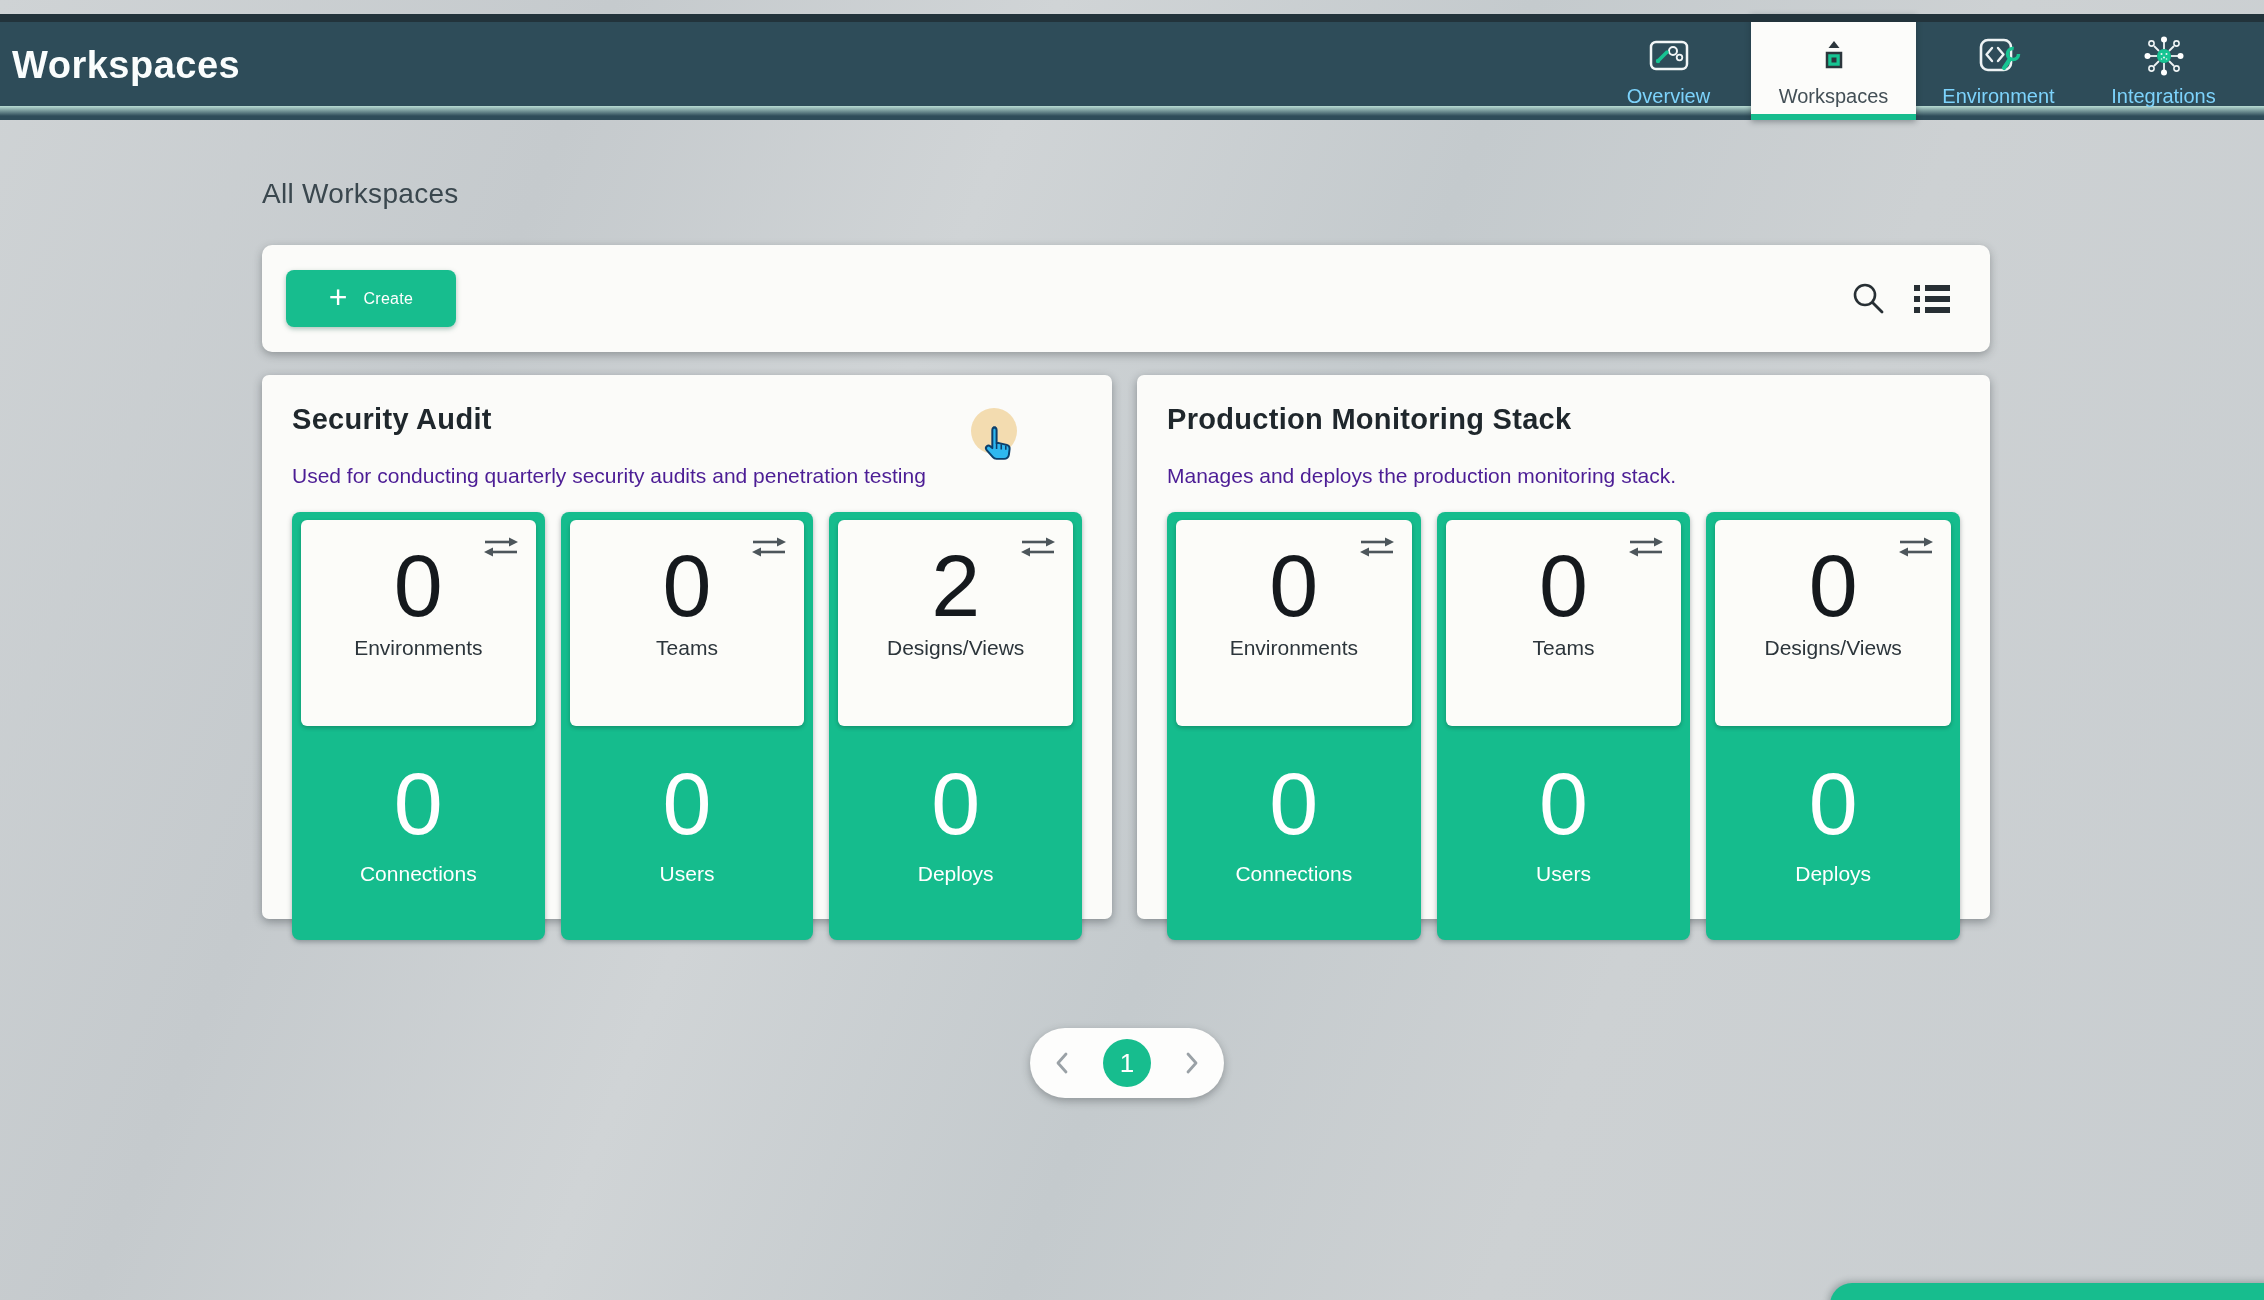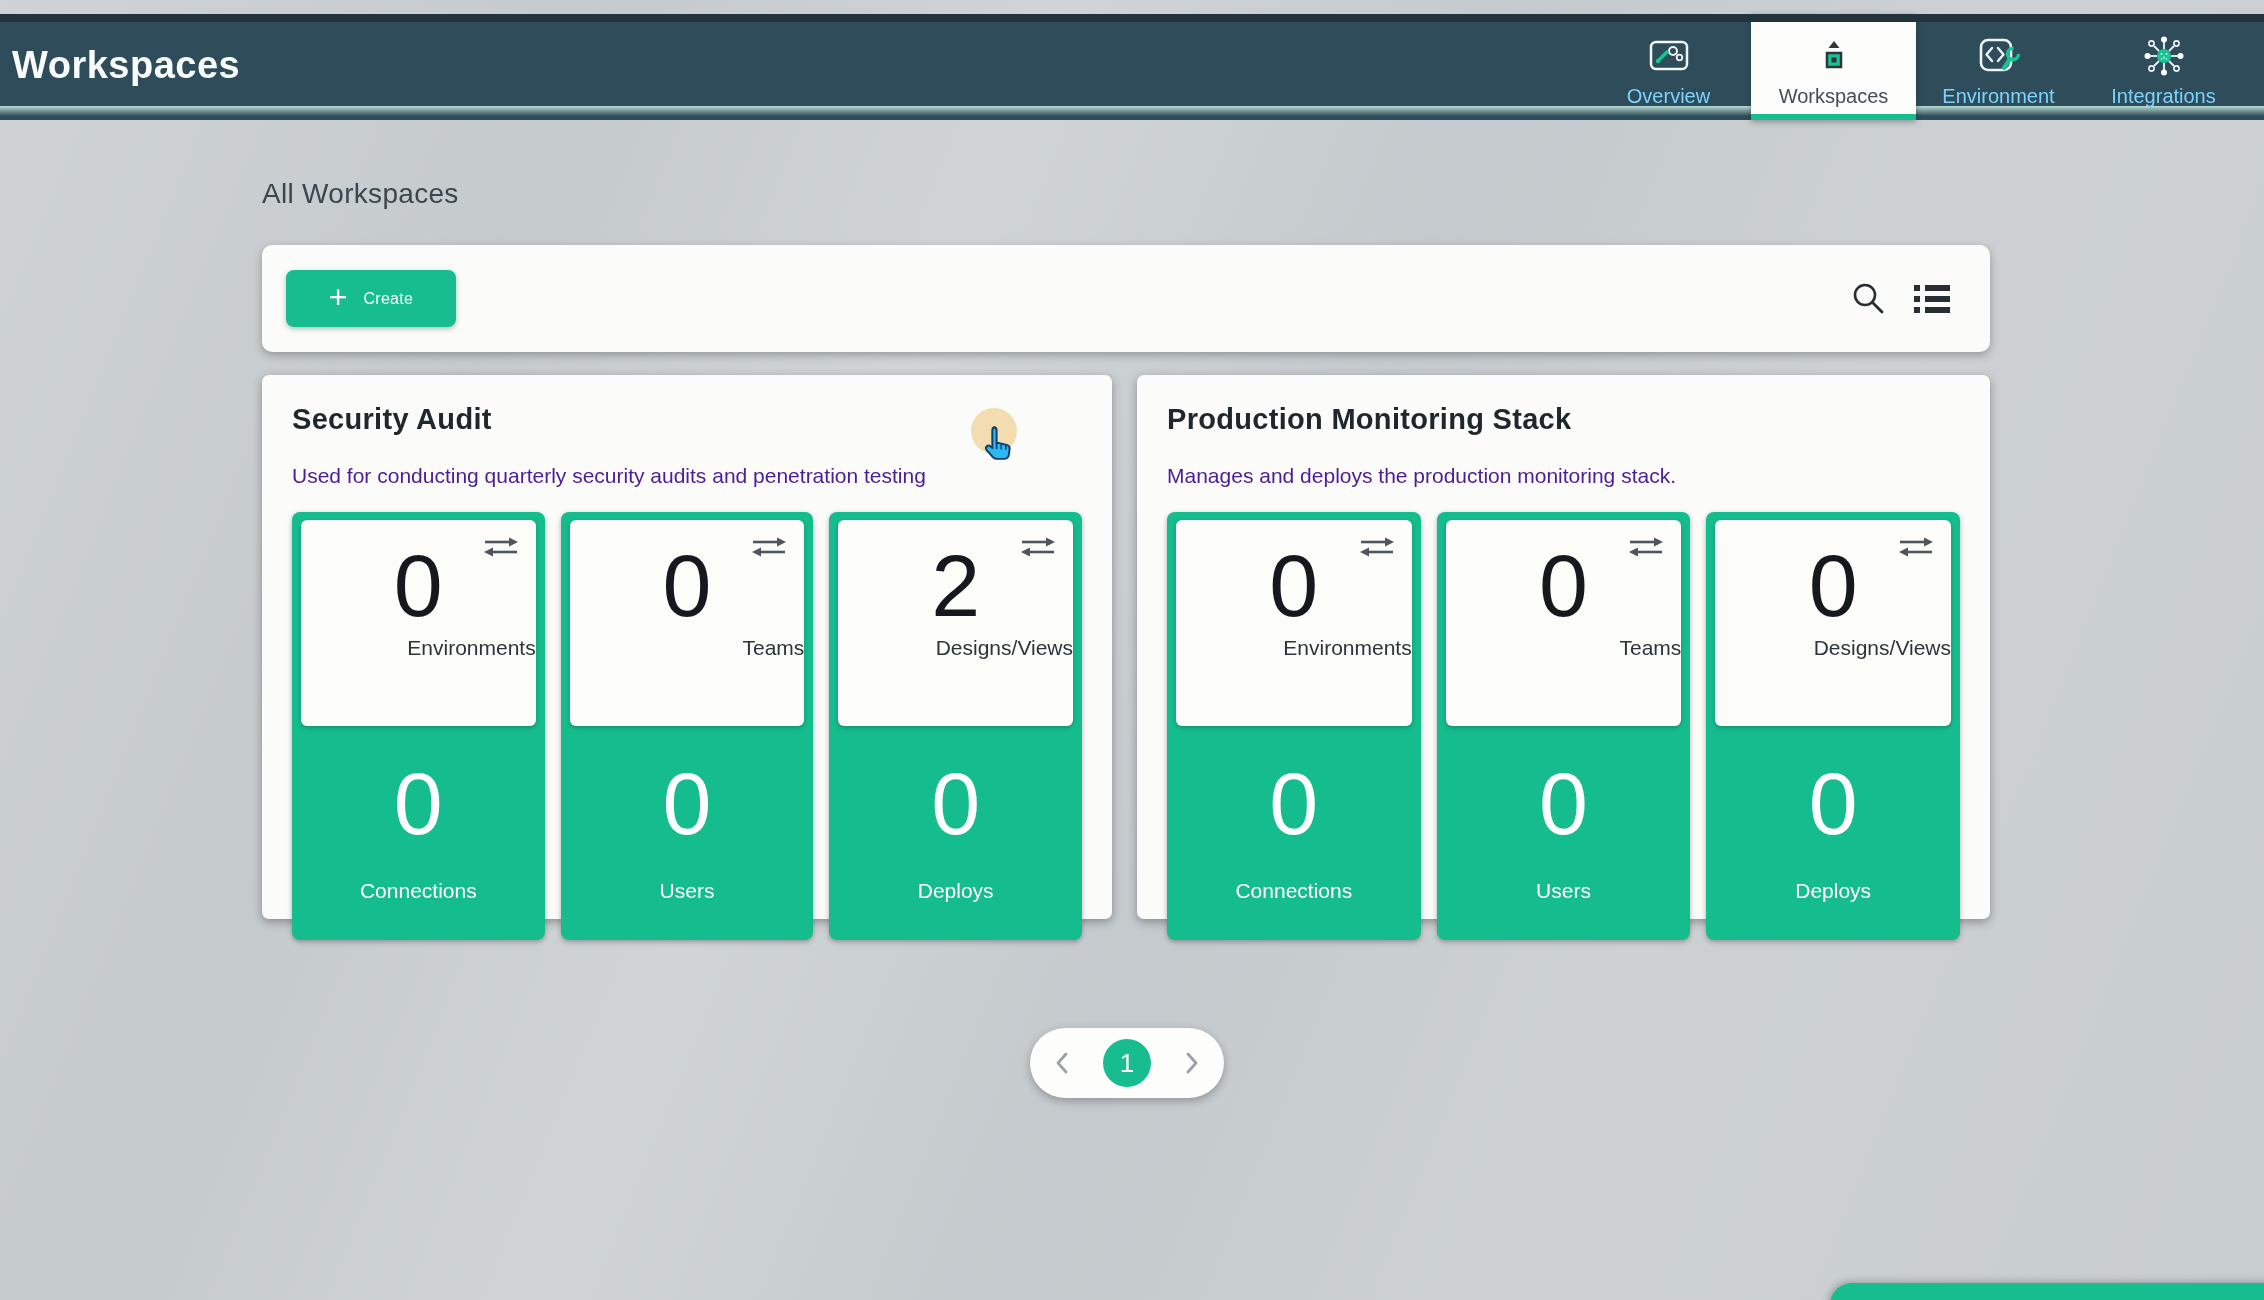--- a/index.html
+++ b/index.html
@@ -36,24 +36,24 @@
        box-shadow:0 3px 10px rgba(35,42,47,.4);box-sizing:border-box;padding:28px 30px;}
   .card1{left:262px;width:850px;} .card2{left:1137px;width:853px;}
   .card-title{font-size:29px;font-weight:600;color:#1f272c;letter-spacing:.3px;}
   .card-desc{font-size:21px;color:#4c1d95;margin-top:28px;}
   .tiles{display:flex;gap:16px;margin-top:24px;height:428px;}
   .tile{flex:1;background:#15bc8d;border-radius:8px;position:relative;box-shadow:0 2px 5px rgba(25,40,45,.35);}
   .tile-top{position:absolute;left:9px;right:9px;top:8px;height:206px;background:#fcfcf9;border-radius:6px;
        text-align:center;box-shadow:0 2px 4px rgba(0,0,0,.22);}
   .swap{position:absolute;top:14px;right:16px;}
   .tile-top-value{padding-top:24px;font-size:88px;line-height:.95;color:#15191d;font-weight:500;}
-  .tile-top-label{margin-top:8px;font-size:21px;color:#2c353b;text-align:right;}
+  .tile-top-label{margin-top:8px;font-size:21px;color:#2c353b;}
   .tile-bottom{position:absolute;left:0;right:0;top:214px;bottom:0;text-align:center;color:#fff;}
   .tile-bottom-value{margin-top:36px;font-size:88px;line-height:.95;font-weight:500;}
-  .tile-bottom-label{margin-top:33px;font-size:21px;}
+  .tile-bottom-label{margin-top:16px;font-size:21px;}
   
   .pagination{position:absolute;left:1030px;top:1028px;width:194px;height:70px;background:#fdfdfc;border-radius:35px;
        box-shadow:0 3px 9px rgba(40,46,50,.35);display:flex;align-items:center;justify-content:space-between;
        box-sizing:border-box;padding:0 24px;}
   .page-circle{width:48px;height:48px;border-radius:50%;background:#17bd8e;color:#fff;font-size:26px;
        display:flex;align-items:center;justify-content:center;cursor:pointer;}
   .chev{display:flex;cursor:pointer;}
   
   .cursor-halo{position:absolute;left:971px;top:408px;width:46px;height:46px;border-radius:50%;background:#f3dcb0;}
   .cursor-hand{position:absolute;left:981px;top:424px;}

